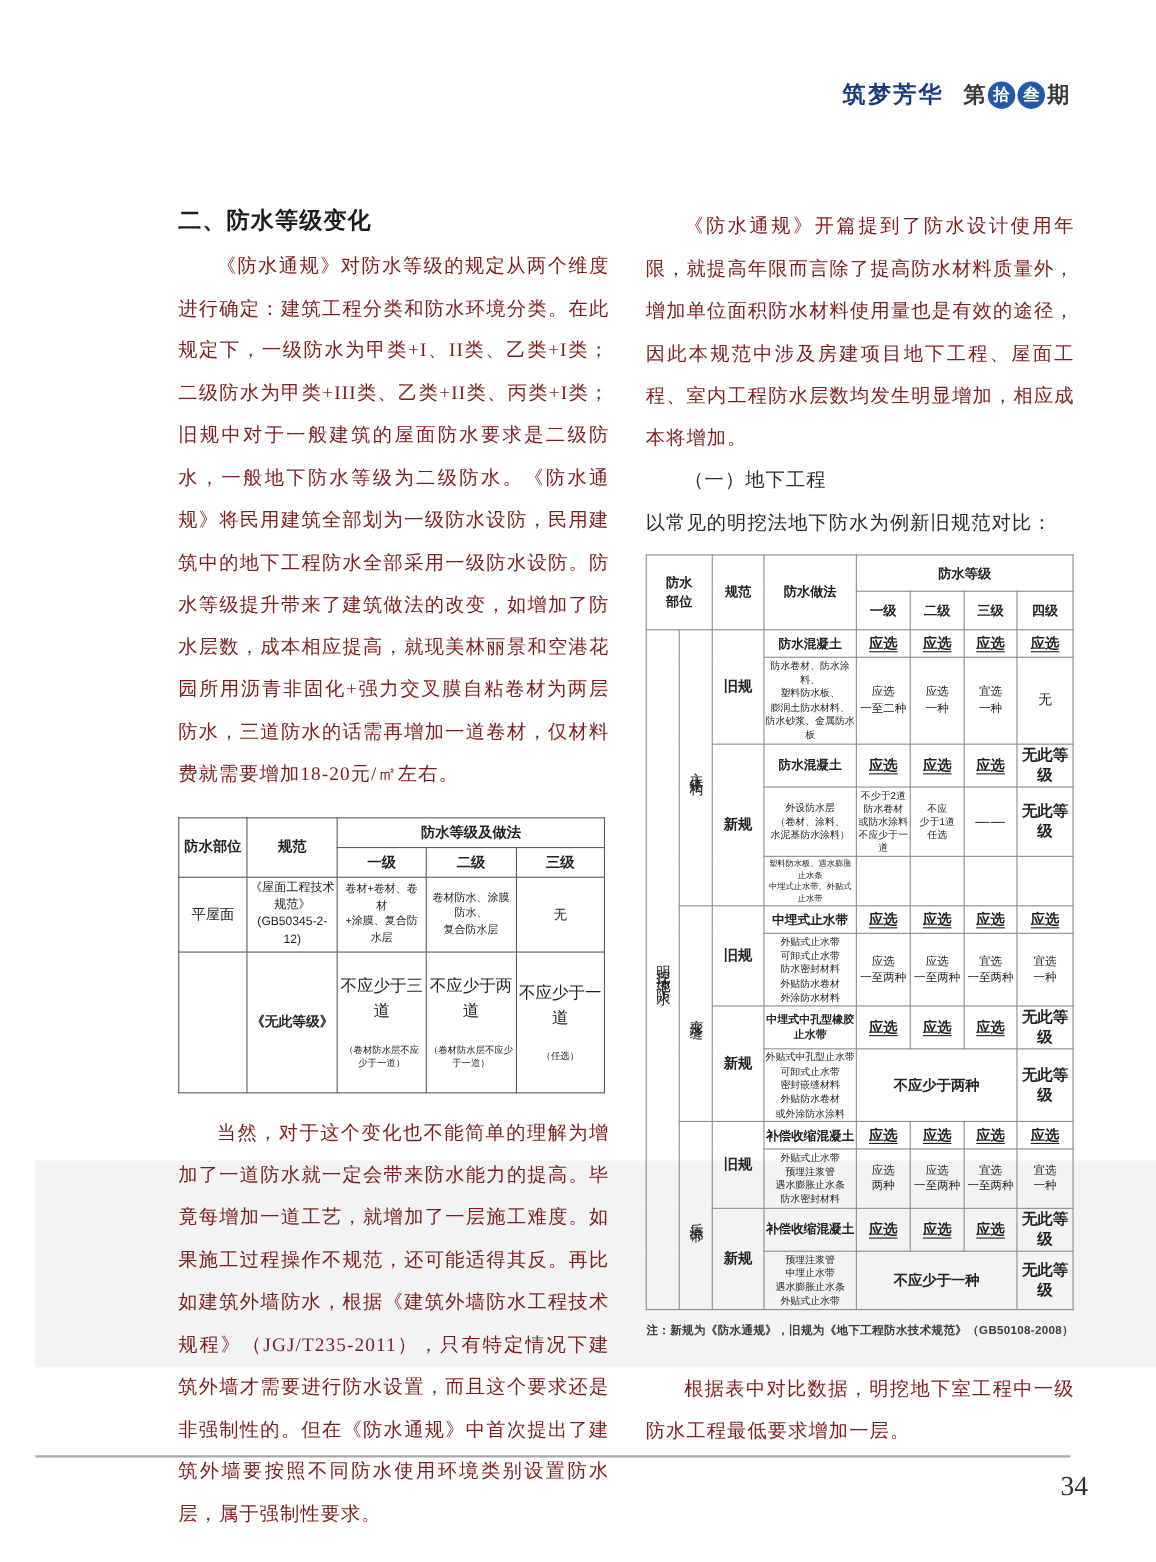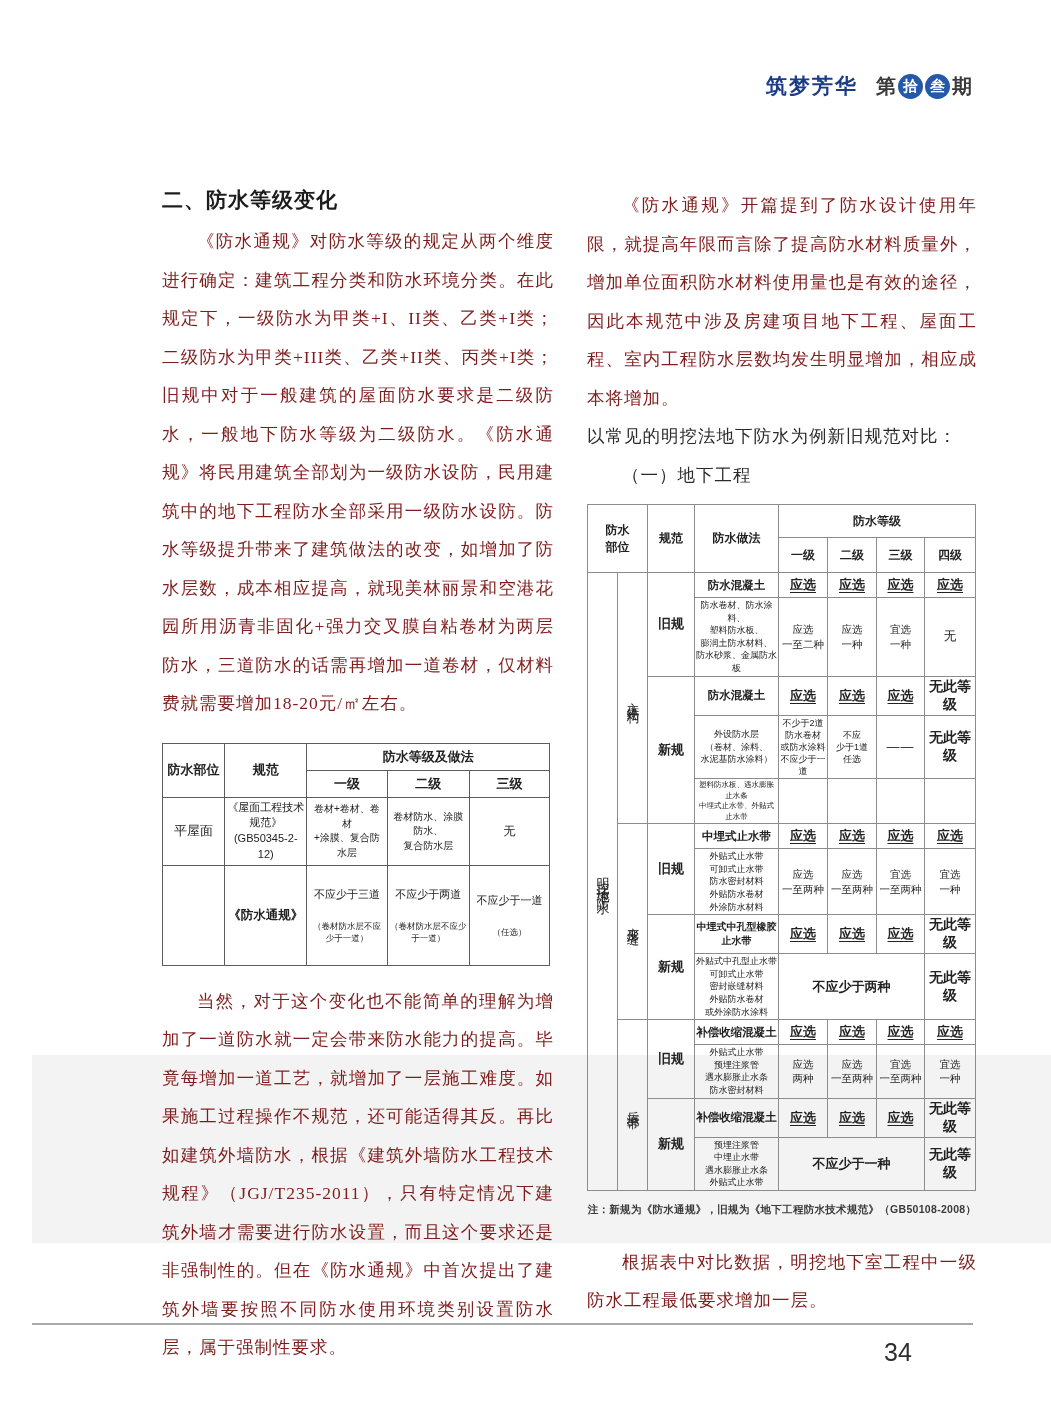--- a/index.html
+++ b/index.html
@@ -34,21 +34,21 @@
   .roof-table { width:388px; border-collapse:collapse; table-layout:fixed; margin:20px 0 16px 0;
     font-family:"Liberation Sans", sans-serif; color:#222; }
   .roof-table th, .roof-table td { border:1.6px solid #5c5c5c; text-align:center; vertical-align:middle;
     white-space:pre-line; padding:2px; }
   .roof-table th { font-size:13px; font-weight:700; height:27px; }
   .rt-part { font-size:13px; }
   .rt-spec { font-size:11px; line-height:1.45; }
   .rt-spec-bold { font-size:12.5px; font-weight:bold; }
   .rt-cell { font-size:10px; line-height:1.45; }
   .rt-plain { font-size:12px; }
-  .rt-main { display:block; font-size:11px; line-height:1.5; }
+  .rt-main { display:block; font-size:15px; line-height:1.5; }
   .rt-sub { display:block; font-size:8.5px; line-height:1.4; }
   .roof-table .row-body1 td { height:58px; }
   .roof-table .row-body2 td { height:54px; }
 
   
   .ug-table { width:388px; border-collapse:collapse; table-layout:fixed; margin-top:10px;
     font-family:"Liberation Sans", sans-serif; color:#222; }
   .ug-table th, .ug-table td { border:1px solid #8c8c8c; text-align:center; vertical-align:middle;
     white-space:pre-line; padding:1px; }
   .ug-table th { font-size:12px; font-weight:600; }
@@ -74,21 +74,21 @@
   .r-four td { height:48px; }
   .r-mid td { height:54px; }
   .r-sm td { height:24px; }
 
   .table-note { font-family:"Liberation Sans", sans-serif; font-size:10.5px; font-weight:600;
     color:#3a3a3a; margin-top:12px; text-align:center; letter-spacing:0.3px; }
   .closing { margin-top:26px; }
 
   
   .footer-rule { position:absolute; left:0; top:1323px; width:941px; height:2px; background:#a9a9a9; }
-  .page-number { position:absolute; left:852px; top:1338px; font-family:Liberation Sans, sans-serif;
+  .page-number { position:absolute; left:932px; top:1338px; font-family:Liberation Serif, serif;
     font-size:25px; color:#2e2e2e; }
 </style>
 </head>
 <body>
 
 <div class="page">
 
   <div class="gray-band"></div>
 
   <div class="mag-header">
@@ -131,21 +131,21 @@
           <td class="rt-spec">《屋面工程技术规范》
 (GB50345-2-12)</td>
           <td class="rt-cell">卷材+卷材、卷材
 +涂膜、复合防水层</td>
           <td class="rt-cell">卷材防水、涂膜防水、
 复合防水层</td>
           <td class="rt-plain">无</td>
         </tr>
         <tr class="row-body2">
           <td class="rt-part"></td>
-          <td class="rt-spec-bold">《防水通规》</td>
+          <td class="rt-spec-bold">《无此等级》</td>
           <td>
             <span class="rt-main">不应少于三道</span>
             <span class="rt-sub">（卷材防水层不应少于一道）</span>
           </td>
           <td>
             <span class="rt-main">不应少于两道</span>
             <span class="rt-sub">（卷材防水层不应少于一道）</span>
           </td>
           <td>
             <span class="rt-main">不应少于一道</span>
@@ -153,22 +153,22 @@
           </td>
         </tr>
       </tbody>
     </table>
 
     <p class="body-text indent">当然，对于这个变化也不能简单的理解为增加了一道防水就一定会带来防水能力的提高。毕竟每增加一道工艺，就增加了一层施工难度。如果施工过程操作不规范，还可能适得其反。再比如建筑外墙防水，根据《建筑外墙防水工程技术规程》（JGJ/T235-2011），只有特定情况下建筑外墙才需要进行防水设置，而且这个要求还是非强制性的。但在《防水通规》中首次提出了建筑外墙要按照不同防水使用环境类别设置防水层，属于强制性要求。</p>
   </div>
 
   <div class="col col-right">
     <p class="body-text indent">《防水通规》开篇提到了防水设计使用年限，就提高年限而言除了提高防水材料质量外，增加单位面积防水材料使用量也是有效的途径，因此本规范中涉及房建项目地下工程、屋面工程、室内工程防水层数均发生明显增加，相应成本将增加。</p>
+    <div class="sub-line indent">（一）地下工程</div>
     <div class="sub-line">以常见的明挖法地下防水为例新旧规范对比：</div>
-    <div class="sub-line indent">（一）地下工程</div>
 
     <table class="ug-table">
       <colgroup>
         <col style="width:30px">
           <col style="width:30px">
           <col style="width:47px">
           <col style="width:84px">
         <col style="width:49px">
           <col style="width:49px">
           <col style="width:48px">

